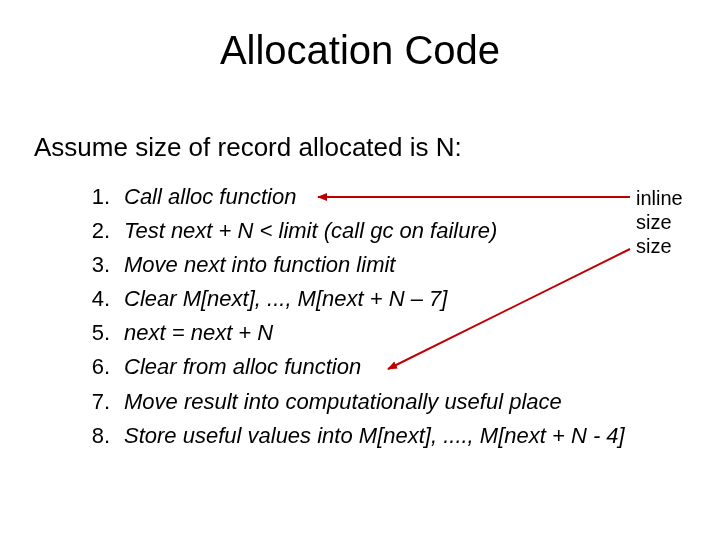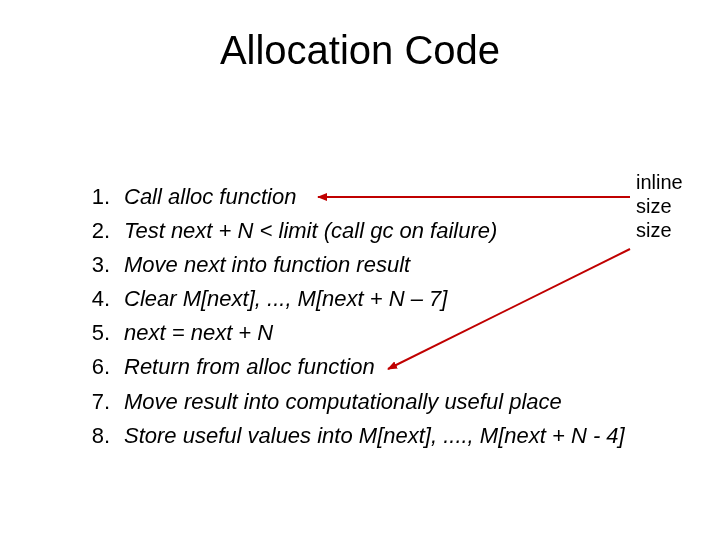--- a/index.html
+++ b/index.html
@@ -49,64 +49,65 @@
     text-align: right;
     padding-right: 14px;
     flex: none;
   }
   .txt {
     flex: 1 1 auto;
     font-style: italic;
   }
   .annotation {
     position: absolute;
-    top: 170px;
+    top: 186px;
     left: 636px;
     font-size: 20px;
     line-height: 1.2;
   }
   svg.arrows {
     position: absolute;
     top: 0;
     left: 0;
     pointer-events: none;
   }
 </style>
 </head>
 <body>
 
 <div class="slide">
 
   <div class="title">Allocation Code</div>
 
+  <div class="subtitle">Assume size of record allocated is N:</div>
 
   <div class="list">
     <div class="row">
       <span class="num">1.</span>
       <span class="txt">Call alloc function</span>
     </div>
     <div class="row">
       <span class="num">2.</span>
       <span class="txt">Test next + N &lt; limit   (call gc on failure)</span>
     </div>
     <div class="row">
       <span class="num">3.</span>
-      <span class="txt">Move next into function result</span>
+      <span class="txt">Move next into function limit</span>
     </div>
     <div class="row">
       <span class="num">4.</span>
       <span class="txt">Clear M[next], ..., M[next + N – 7]</span>
     </div>
     <div class="row">
       <span class="num">5.</span>
       <span class="txt">next = next + N</span>
     </div>
     <div class="row">
       <span class="num">6.</span>
-      <span class="txt">Return from alloc function</span>
+      <span class="txt">Clear from alloc function</span>
     </div>
     <div class="row">
       <span class="num">7.</span>
       <span class="txt">Move result into computationally useful place</span>
     </div>
     <div class="row">
       <span class="num">8.</span>
       <span class="txt">Store useful values into M[next], ...., M[next + N - 4]</span>
     </div>
   </div>

